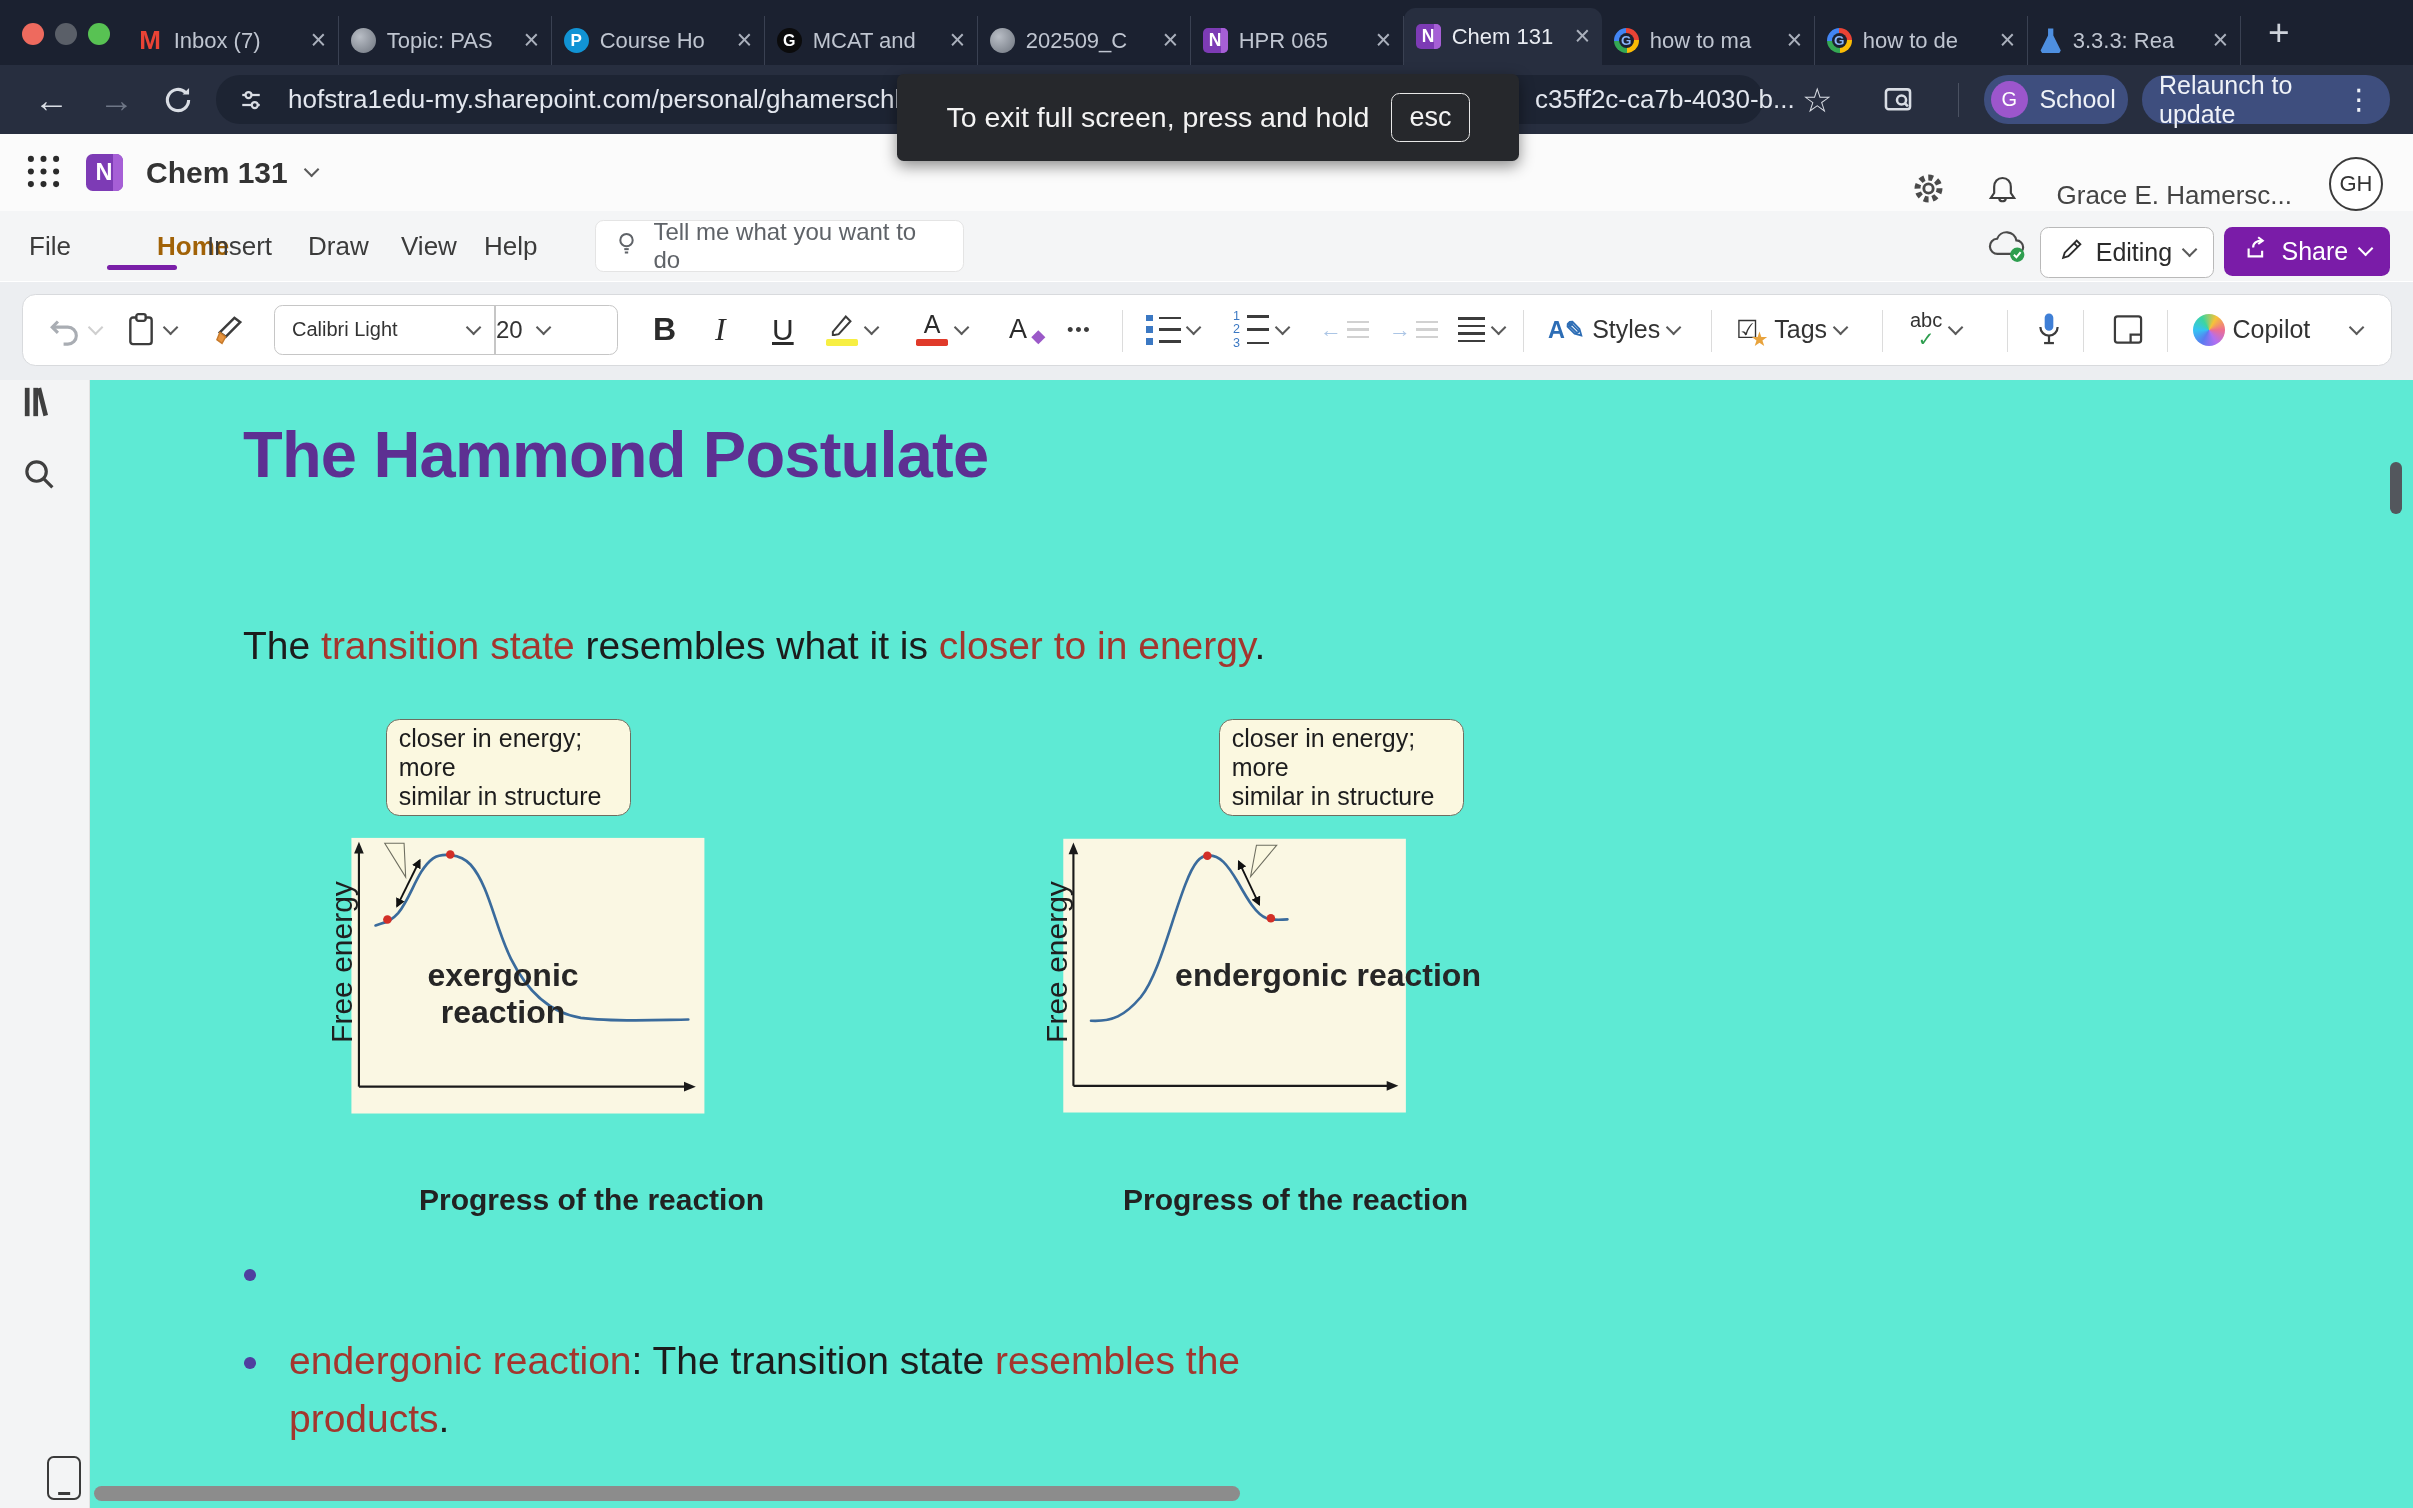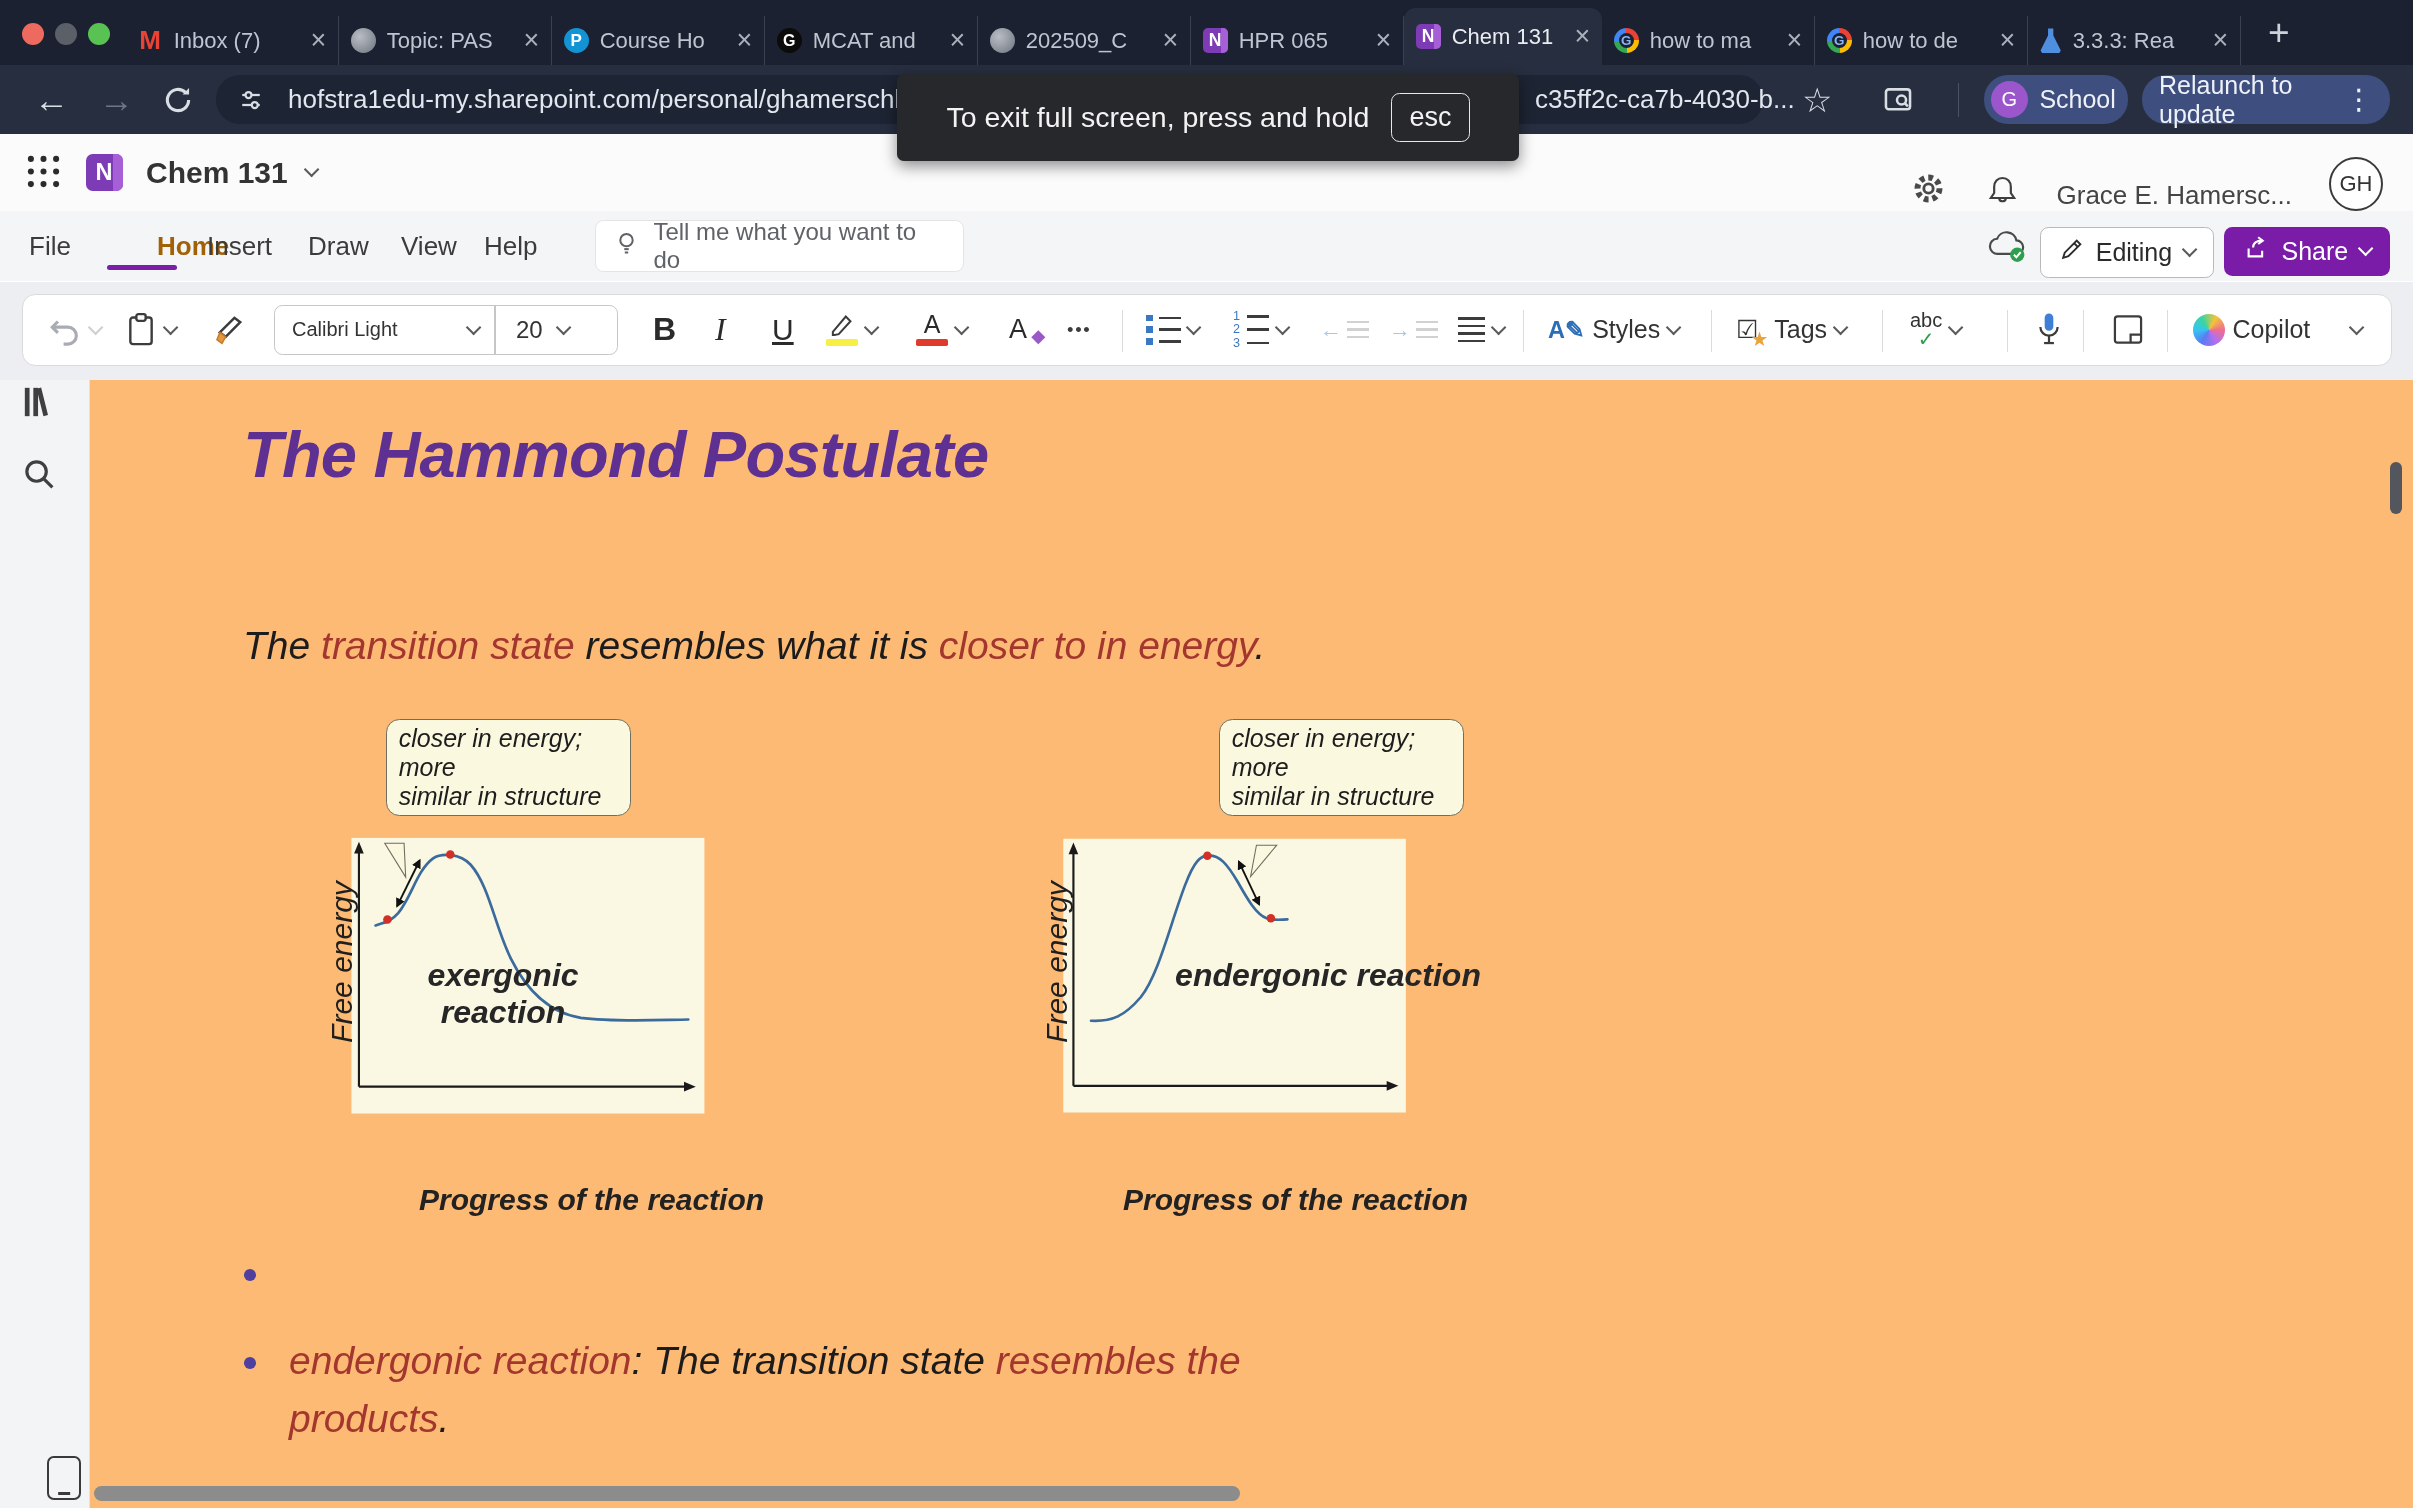--- a/index.html
+++ b/index.html
@@ -90,21 +90,21 @@
       transform:rotate(45deg);display:inline-block;margin-top:-5px;}
   .chev.lt{border-color:#cfcfcf;}
   .tdiv{position:absolute;top:15px;width:0.8px;height:42px;background:#dcdcdc;}
   .tbB{font-size:32px;font-weight:bold;color:#2b2b2b;}
   .tbI{font-size:32px;font-style:italic;font-family:"Liberation Serif",serif;color:#2b2b2b;}
   .tbU{font-size:30px;text-decoration:underline;color:#2b2b2b;}
   .fontbox{position:absolute;left:251px;top:10px;width:344px;height:50px;border:1.7px solid #c6c6c6;
       border-radius:8.4px;display:flex;align-items:center;box-sizing:border-box;}
   .fontbox .fname{font-size:20px;color:#333;padding-left:17px;width:176px;}
   .fontbox .vd{width:1.7px;height:49px;background:#c6c6c6;margin:0 0 0 15px;}
-  .fontbox .fsize{font-size:24px;color:#333;padding-left:20px;width:42px;}
+  .fontbox .fsize{font-size:24px;color:#333;width:42px;}
   .colorbtn{display:flex;flex-direction:column;align-items:center;gap:2.5px;}
   .colorbtn .glyph{font-size:25px;color:#2b2b2b;line-height:23.5px;}
   .bar{width:32px;height:7.5px;border-radius:1.7px;}
   .listic{display:flex;flex-direction:column;gap:5px;}
   .listic .row{display:flex;align-items:center;gap:5.9px;}
   .sq{width:6.7px;height:6.7px;background:#3b78c3;}
   .ln{width:22px;height:2.5px;background:#3c3c3c;}
   .ln.gray{background:#b9b9b9;}
   .num{font-size:12.6px;color:#3b78c3;width:8.4px;line-height:8.4px;}
   .indic{display:flex;align-items:center;gap:5px;opacity:.65;}
@@ -116,21 +116,21 @@
   .abcstack{display:flex;flex-direction:column;align-items:center;line-height:18.4px;}
   .abcstack .t{font-size:20px;color:#333;}
   .abcstack .c{font-size:20px;color:#2e9e4f;}
   .copiloticon{width:32px;height:32px;border-radius:50%;
       background:conic-gradient(from 210deg,#5a7bf0,#35c3f3,#3bd5a0,#f6c338,#ee6d91,#b16ff2,#5a7bf0);}
   .starspan{font-size:34px;color:#d9dde4;}
   .tagsic{position:relative;font-size:25px;color:#333;}
   .tagsic .star{position:absolute;right:-10px;bottom:-6.7px;color:#e8a33d;font-size:20px;}
 
   
-  .content{position:absolute;top:380px;left:0;width:100%;height:1128px;background:#fdba74;font-style:italic;}
+  .content{position:absolute;top:380px;left:0;width:100%;height:1128px;background:#5eead4;}
   .sidebar{position:absolute;left:0;top:0;width:89px;height:1128px;background:#f3f4f5;
       border-right:0.8px solid #e2e2e2;}
   .sideic{position:absolute;left:22px;}
   .phoneic{position:absolute;left:47px;top:1076px;width:34px;height:44px;border:2.5px solid #3a3a3a;
       border-radius:6.7px;box-sizing:border-box;}
   .phoneic::after{content:"";position:absolute;left:50%;bottom:3.4px;width:11.7px;height:2.5px;
       background:#3a3a3a;transform:translateX(-50%);}
 
   .doctitle{position:absolute;left:243px;top:37px;font-size:65px;font-weight:bold;
       color:#5d3092;letter-spacing:-0.8px;}

